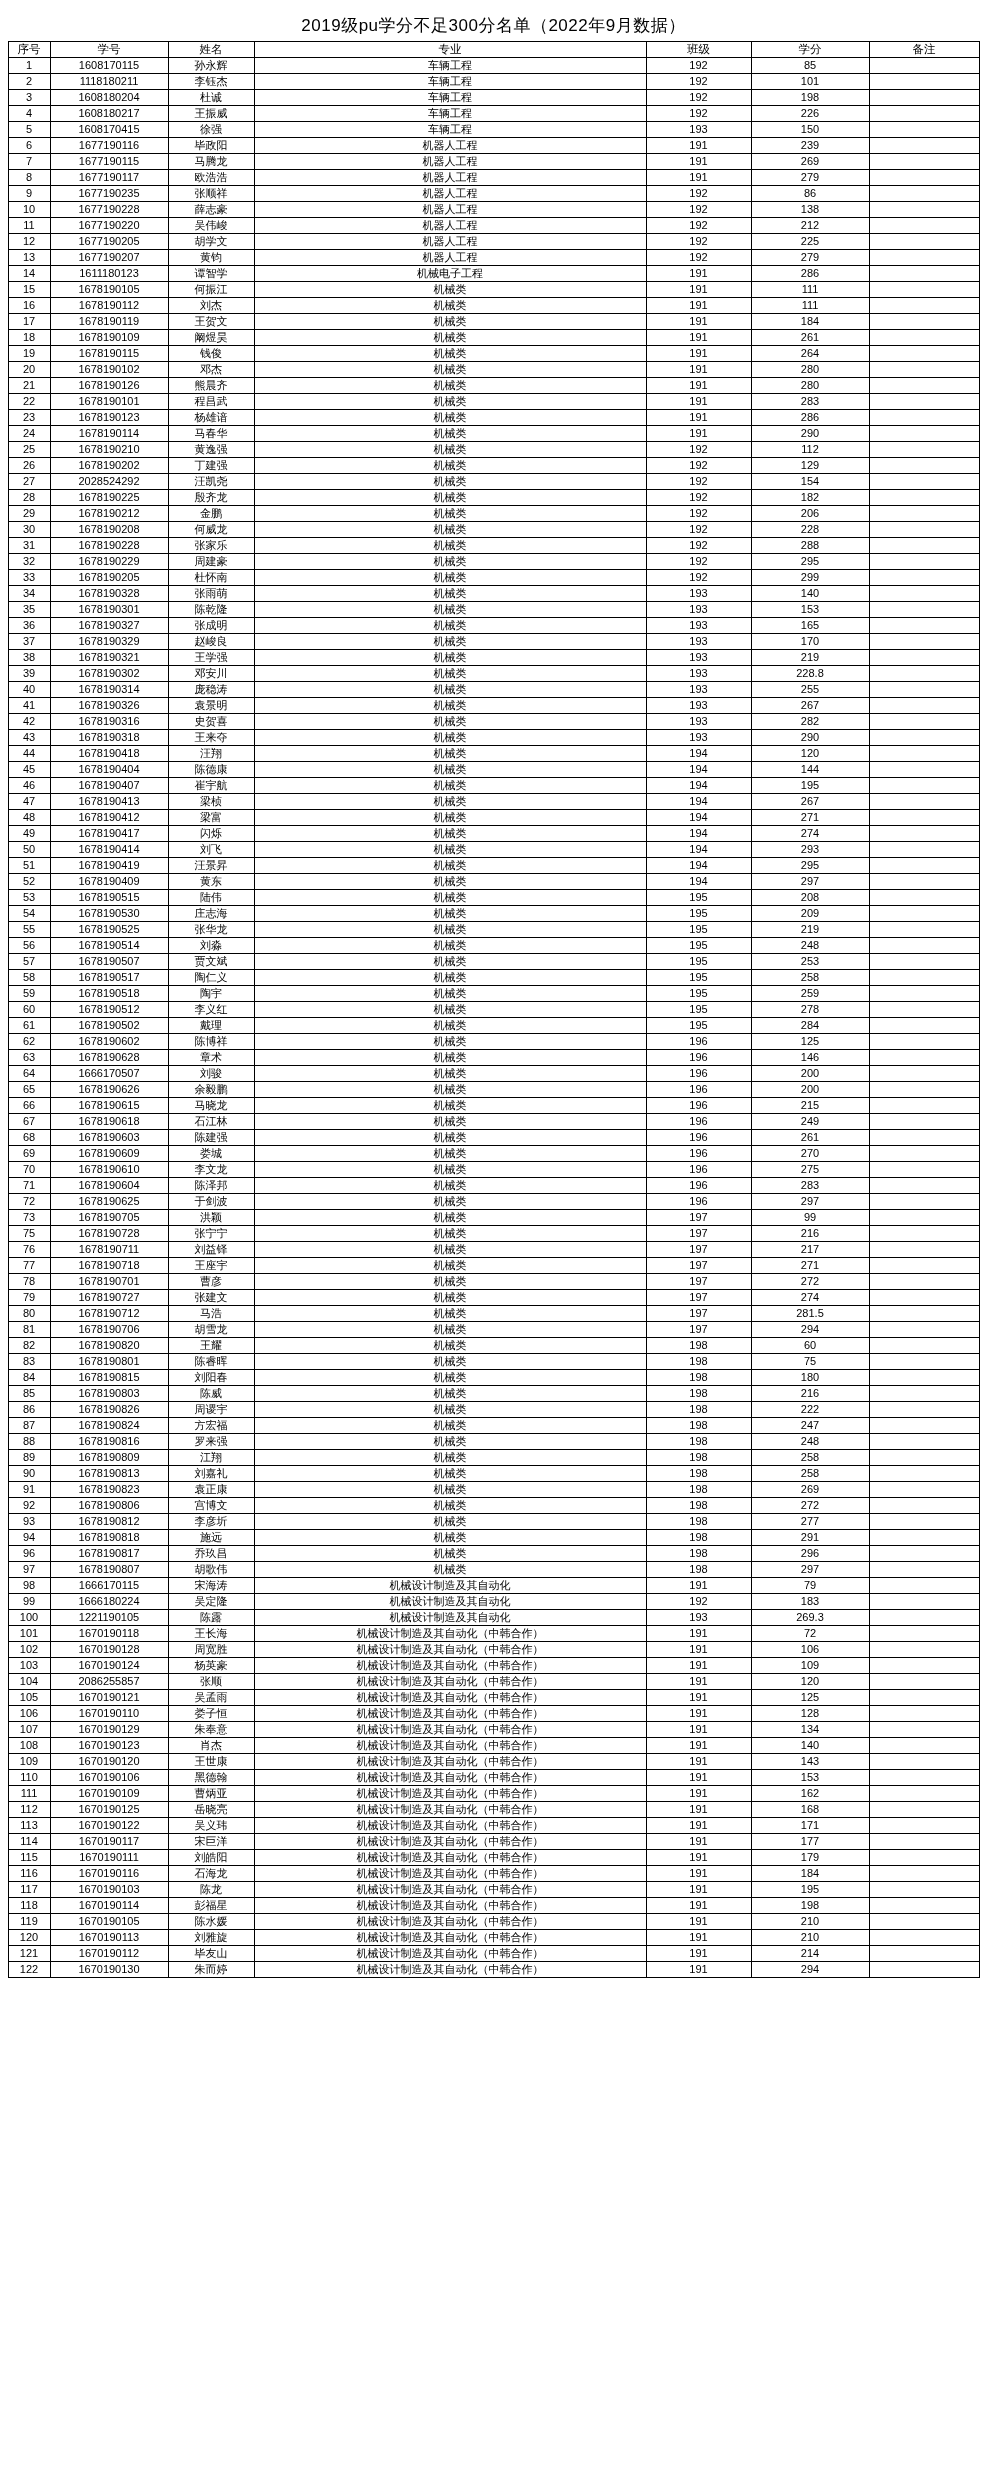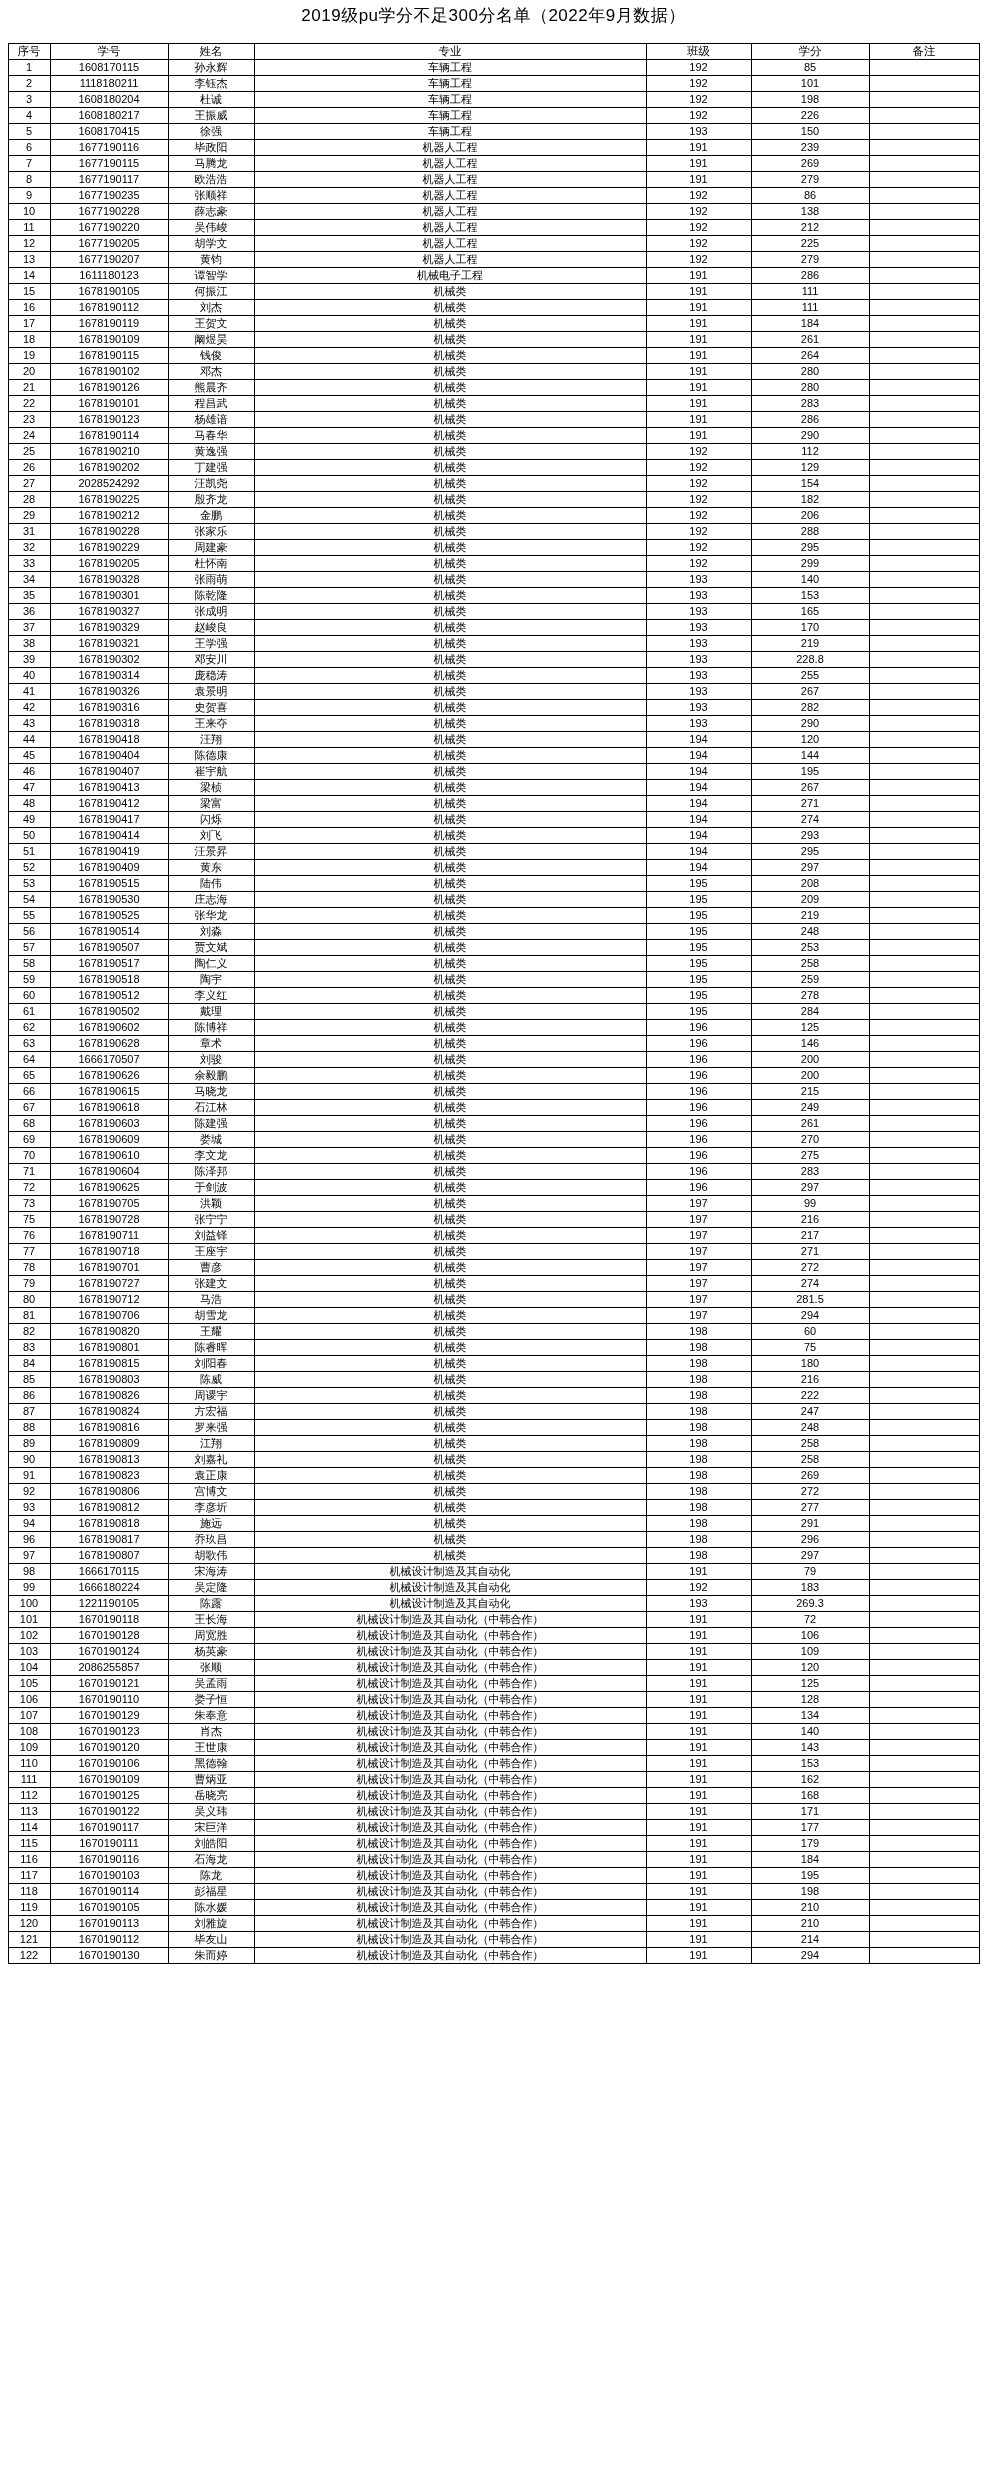--- a/index.html
+++ b/index.html
@@ -2,27 +2,27 @@
 <html><head>
 <meta charset="utf-8">
 <style>
   html,body{margin:0;padding:0;background:#ffffff;}
   body{font-family:"Liberation Sans","DejaVu Sans",sans-serif;color:#000;}
   .page{width:987px;}
   .title{
     text-align:center;
     font-size:17px;
     font-weight:400;
-    padding:4px 0 4px 0;
+    padding:14px 0 4px 0;
     letter-spacing:0.5px;
   }
   table{
     border-collapse:collapse;
     width:971px;
-    margin:12px auto;
+    margin:0 auto;
     table-layout:fixed;
   }
   th,td{
     border:1px solid #000;
     font-size:11px;
     line-height:1.05;
     height:15px;
     padding:0;
     text-align:center;
     vertical-align:middle;
@@ -320,20 +320,29 @@
         <tr>
           <td>29</td>
           <td>1678190212</td>
           <td>金鹏</td>
           <td>机械类</td>
           <td>192</td>
           <td>206</td>
           <td></td>
         </tr>
         <tr>
+          <td>30</td>
+          <td>1678190208</td>
+          <td>何威龙</td>
+          <td>机械类</td>
+          <td>192</td>
+          <td>228</td>
+          <td></td>
+        </tr>
+        <tr>
           <td>31</td>
           <td>1678190228</td>
           <td>张家乐</td>
           <td>机械类</td>
           <td>192</td>
           <td>288</td>
           <td></td>
         </tr>
         <tr>
           <td>32</td>

